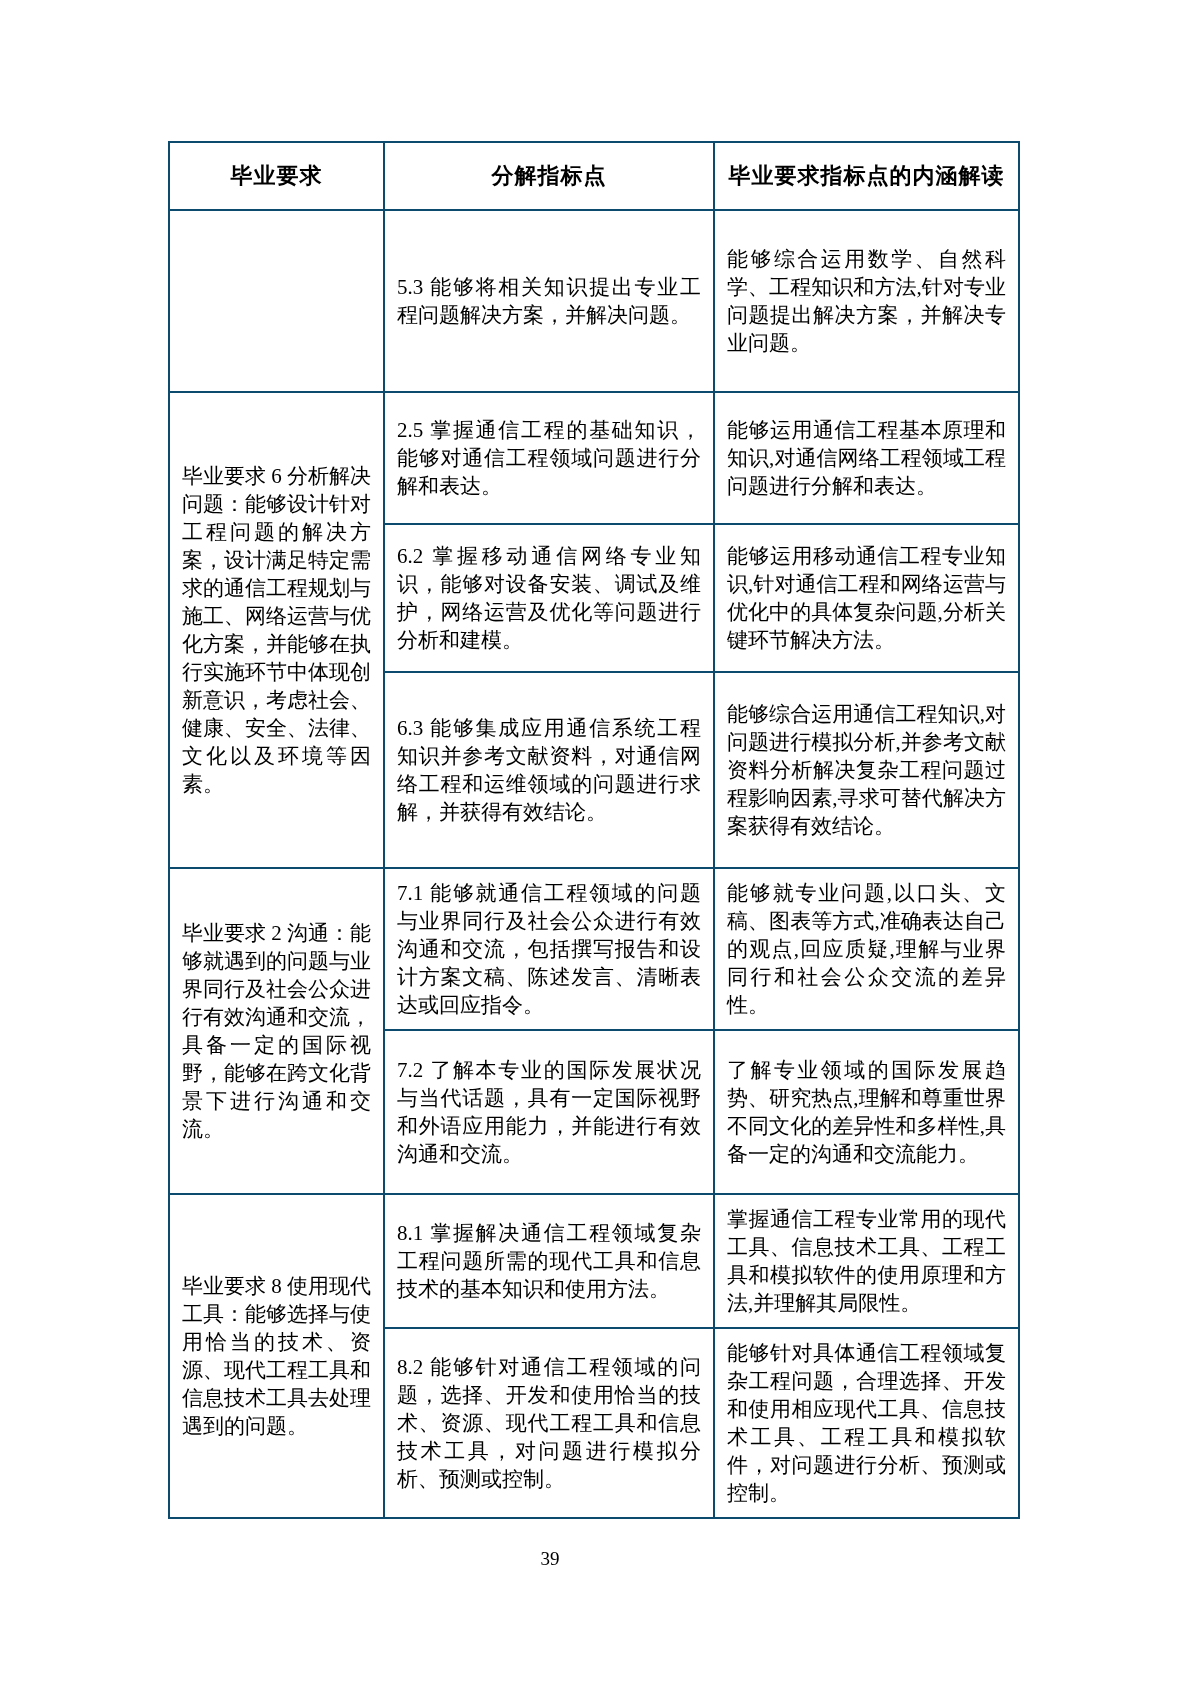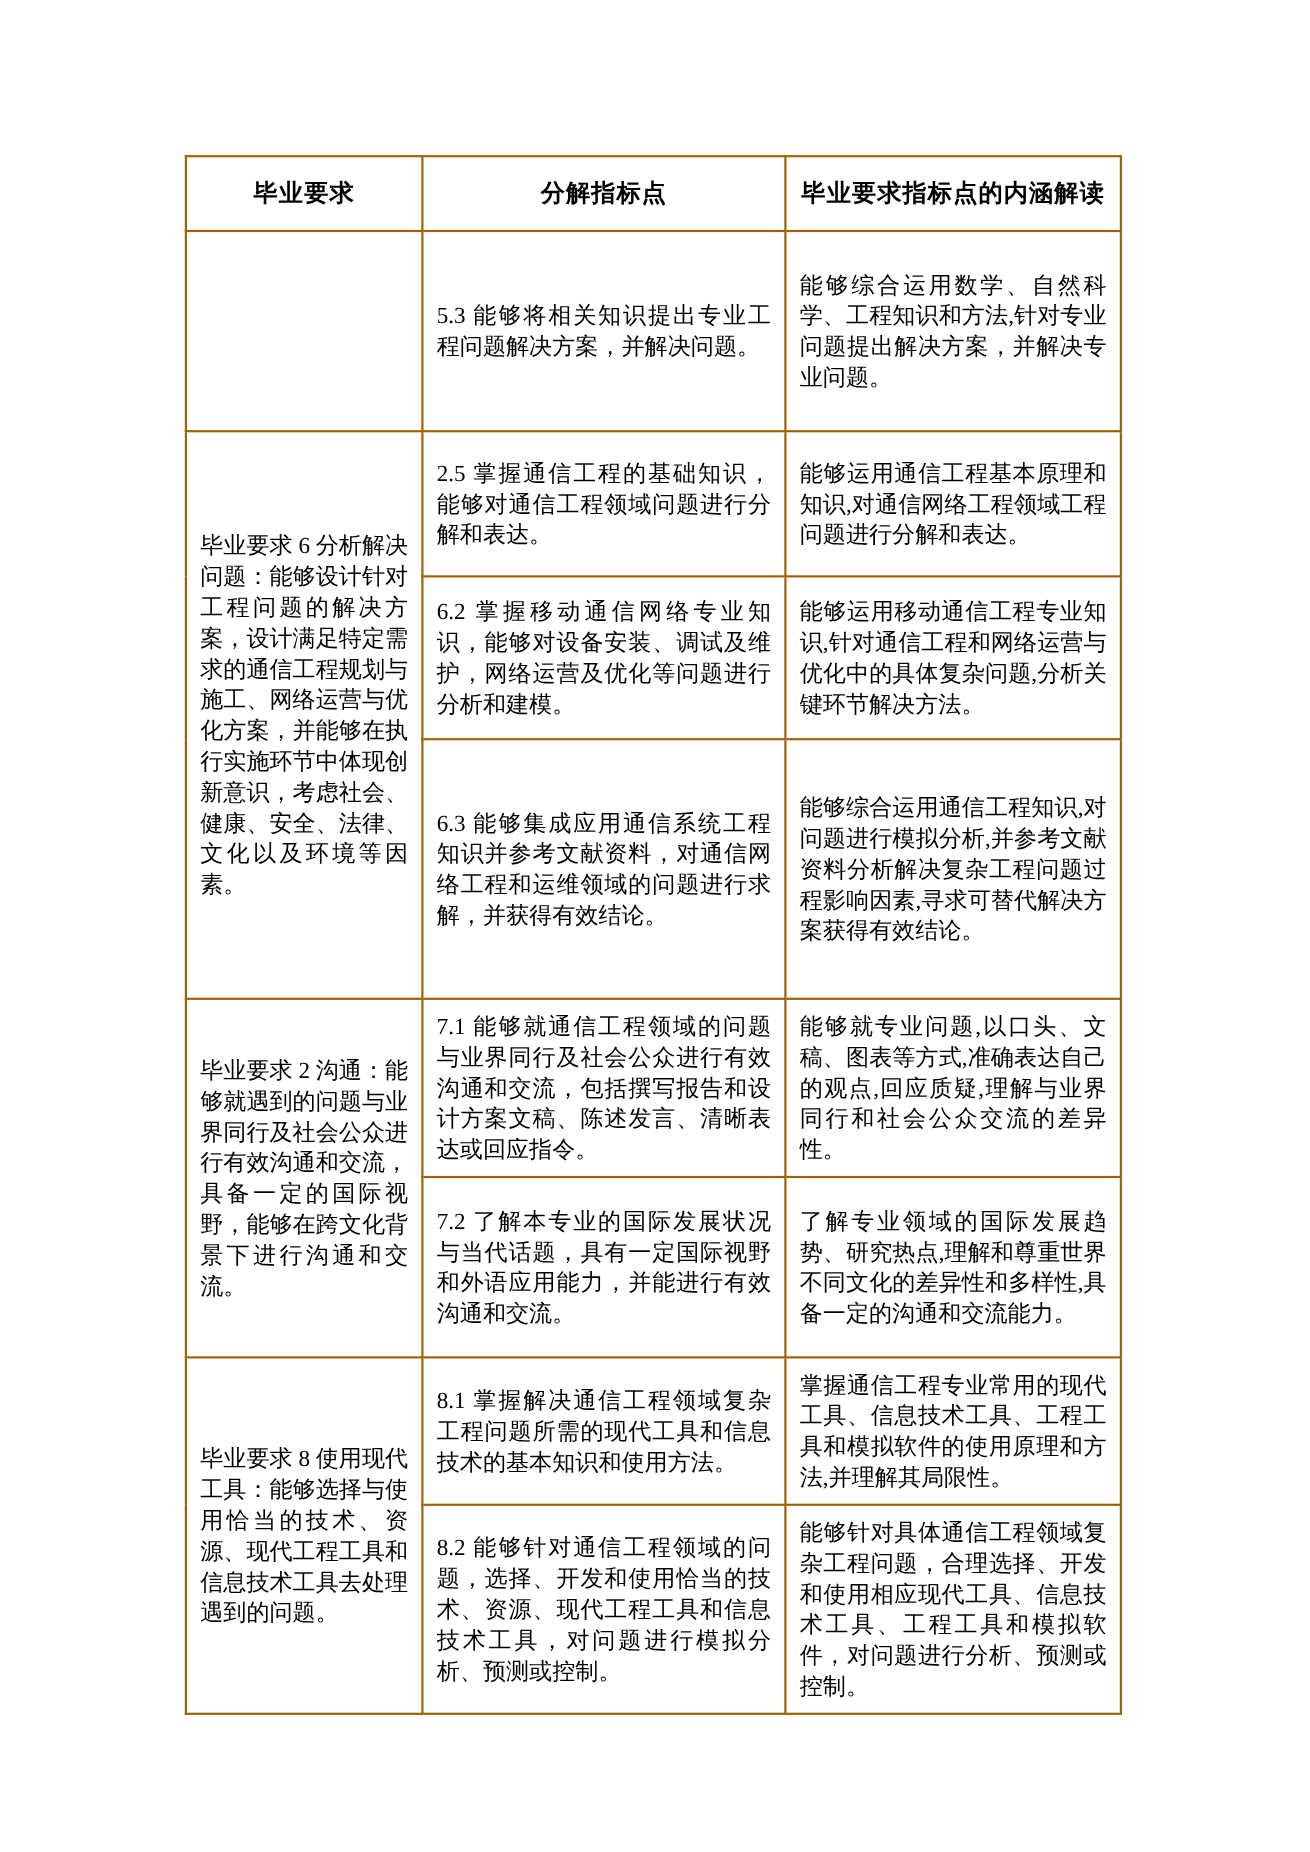--- a/index.html
+++ b/index.html
@@ -19,21 +19,21 @@
   table.req {
     position: absolute;
     left: 168px;
     top: 141px;
     width: 850px;
     border-collapse: collapse;
     table-layout: fixed;
   }
   table.req th,
   table.req td {
-    border: 2px solid #a16207;
+    border: 2px solid #0c4a6e;
     vertical-align: middle;
     box-sizing: border-box;
   }
   table.req th {
     font-size: 22px;
     font-weight: bold;
     text-align: center;
     padding: 6px 6px;
     letter-spacing: 1px;
   }
@@ -45,21 +45,21 @@
     padding: 10px 12px;
     border-radius: 27px;
   }
   td.req-cell {
     padding: 10px 13px;
   }
   tr.h-header { height: 68px; }
   tr.h-r53 { height: 182px; }
   tr.h-r61 { height: 132px; }
   tr.h-r62 { height: 148px; margin-top: 46px; }
-  tr.h-r63 { height: 236px; }
+  tr.h-r63 { height: 196px; }
   tr.h-r71 { height: 158px; }
   tr.h-r72 { height: 164px; padding-left: 37px; }
   tr.h-r81 { height: 114px; }
   tr.h-r82 { height: 186px; }
   .page-number {
     position: absolute;
     left: 48px;
     top: 1548px;
     width: 1004px;
     text-align: center;
@@ -120,14 +120,15 @@
         <td>8.1 掌握解决通信工程领域复杂工程问题所需的现代工具和信息技术的基本知识和使用方法。</td>
         <td>掌握通信工程专业常用的现代工具、信息技术工具、工程工具和模拟软件的使用原理和方法,并理解其局限性。</td>
       </tr>
       <tr class="h-r82">
         <td>8.2 能够针对通信工程领域的问题，选择、开发和使用恰当的技术、资源、现代工程工具和信息技术工具，对问题进行模拟分析、预测或控制。</td>
         <td>能够针对具体通信工程领域复杂工程问题，合理选择、开发和使用相应现代工具、信息技术工具、工程工具和模拟软件，对问题进行分析、预测或控制。</td>
       </tr>
     </tbody>
   </table>
 
+  <div class="page-number">39</div>
 
 </div>
 
 </body></html>

